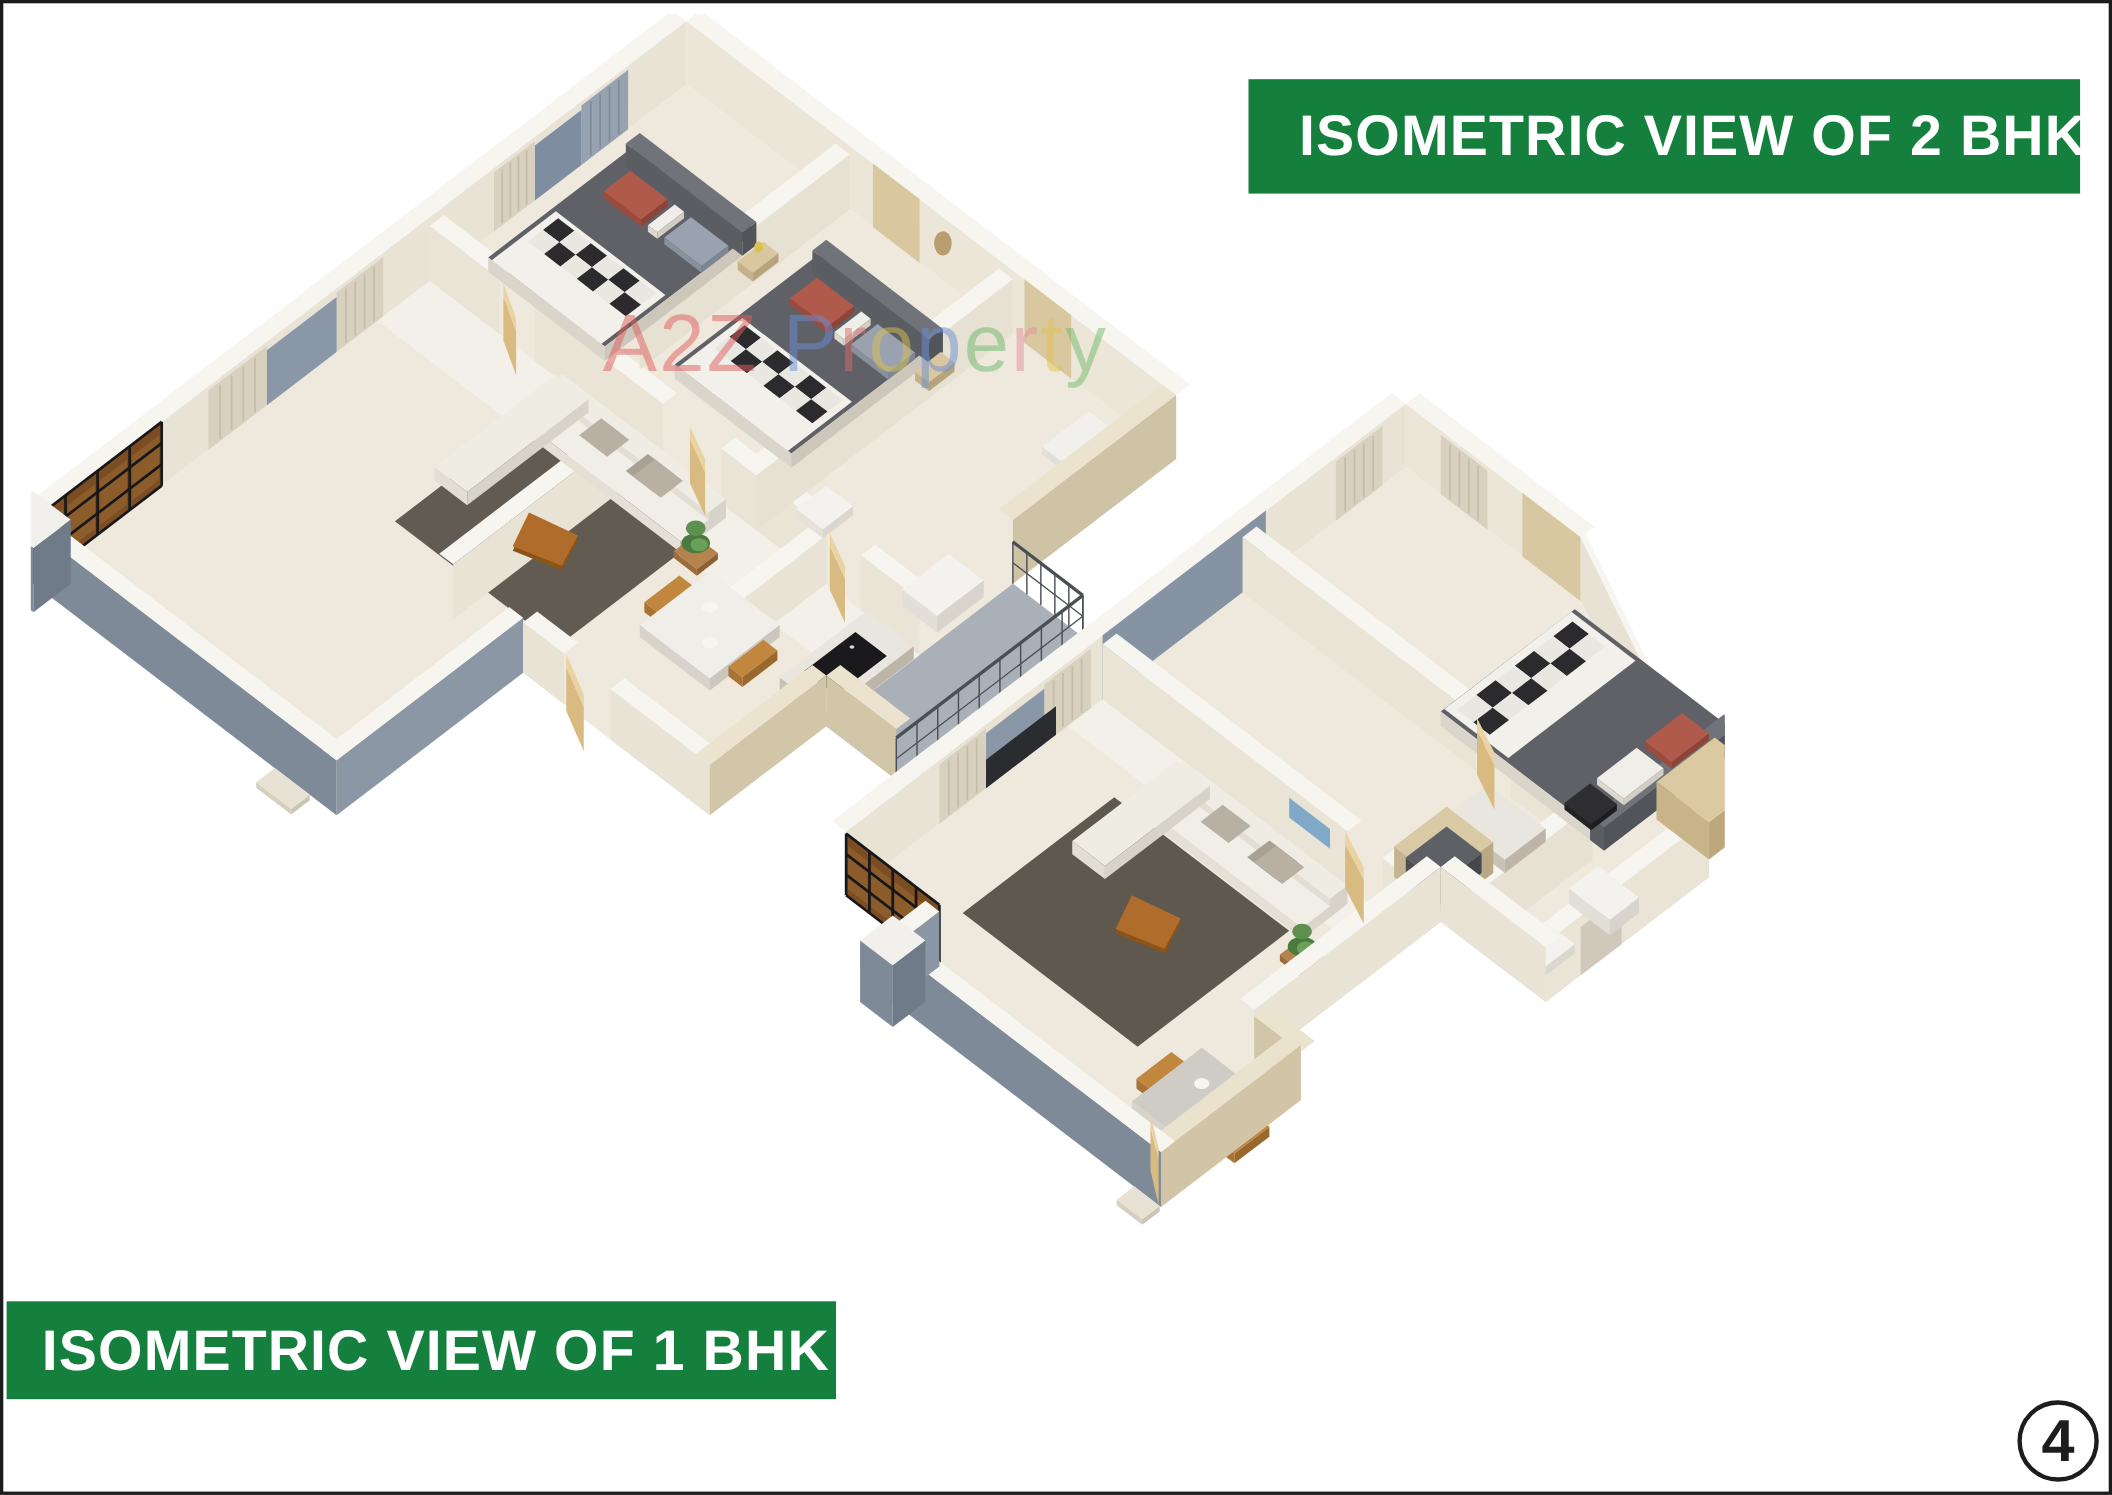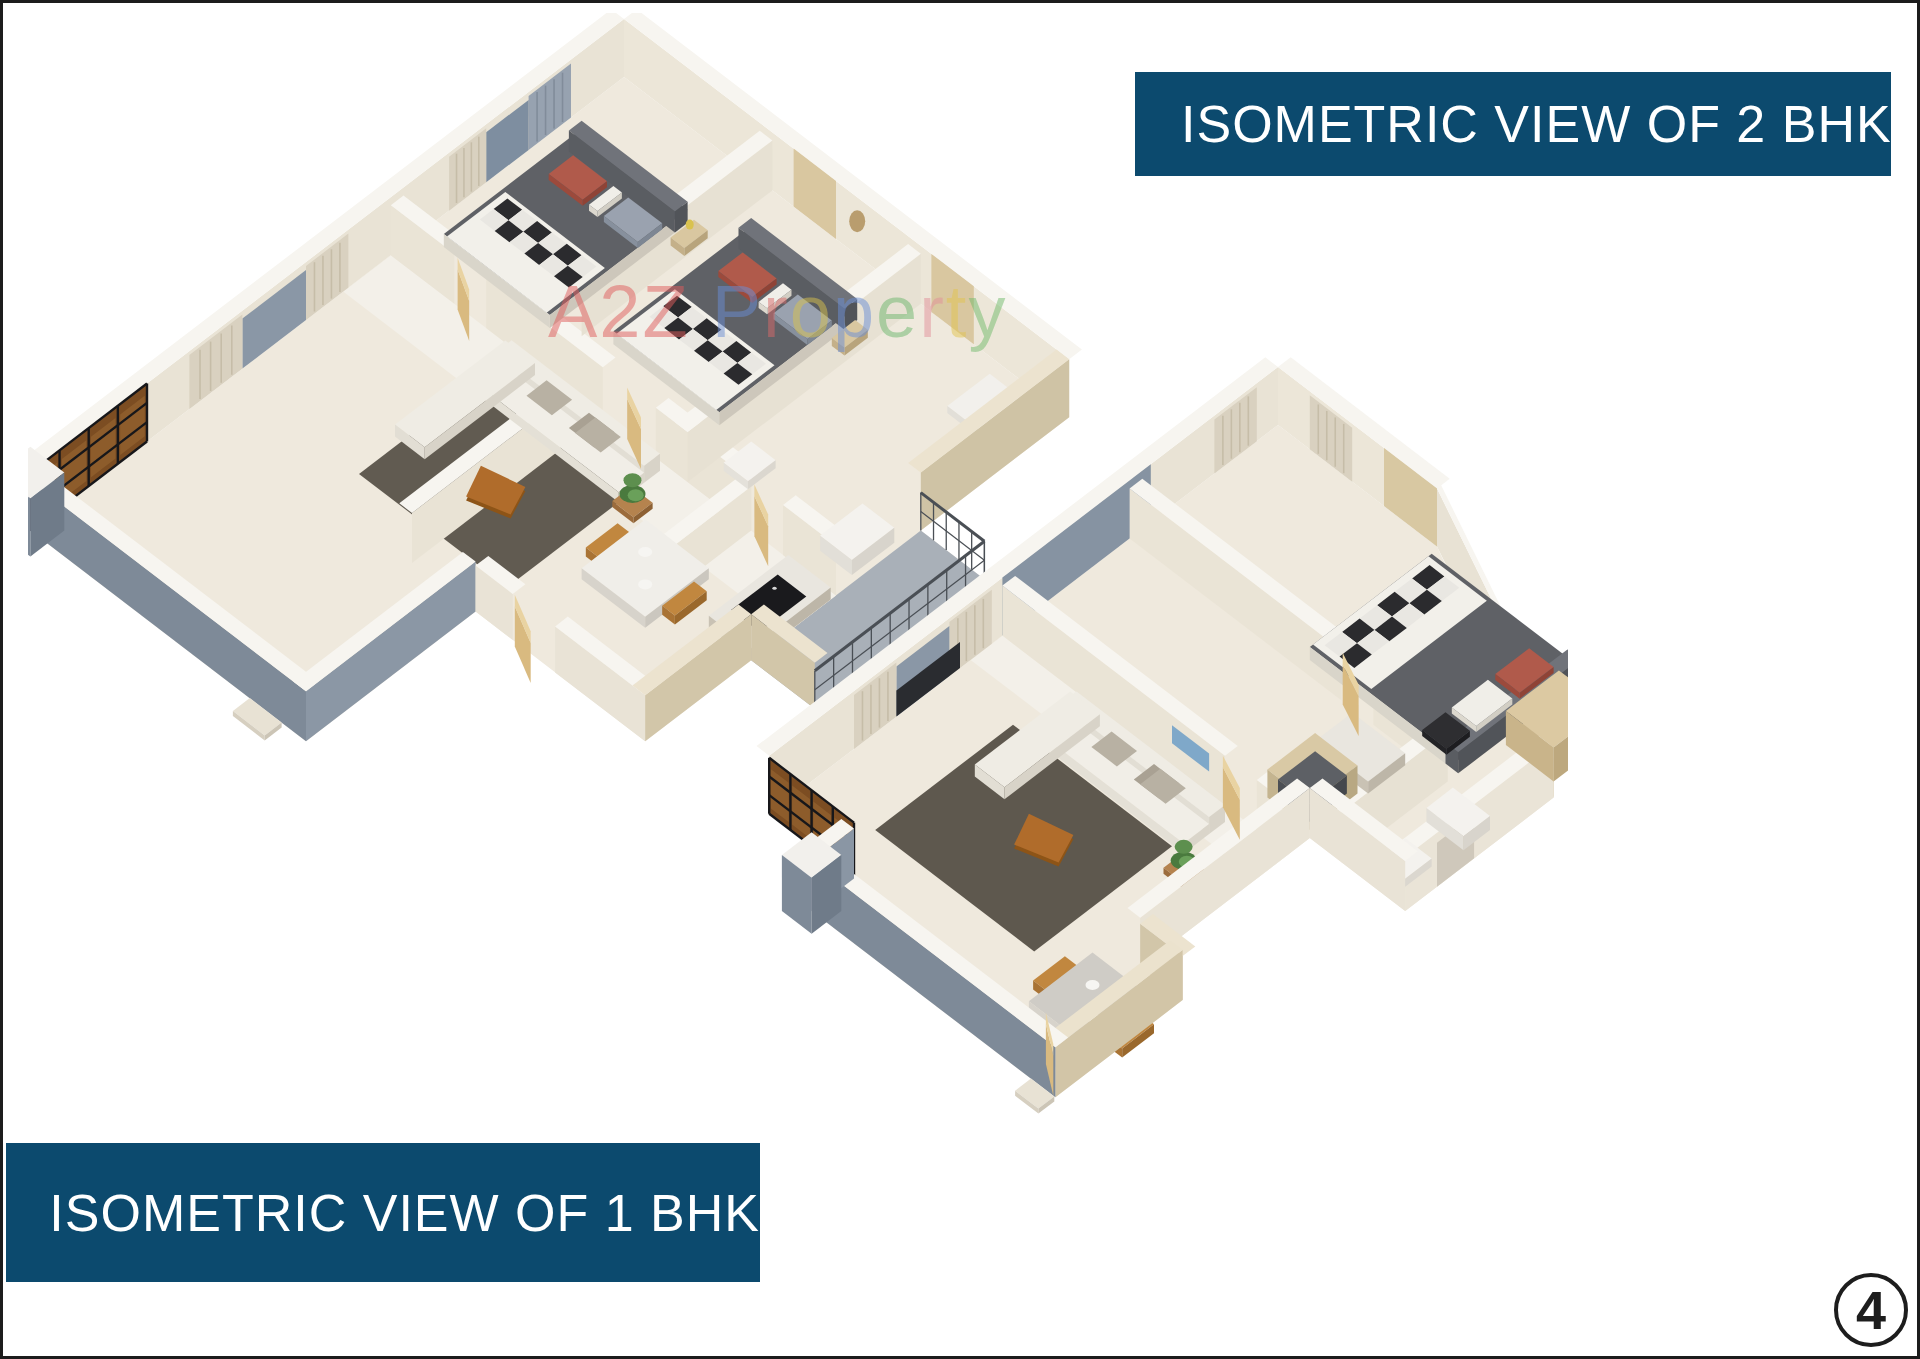--- a/index.html
+++ b/index.html
@@ -2,25 +2,25 @@
 <html><head>
 <meta charset="utf-8">
 <style>
   html,body{margin:0;padding:0;background:#e8e8e8;}
   .page{position:relative;width:1920px;height:1359px;background:#ffffff;
         border:3px solid #1c1c1c;box-sizing:border-box;overflow:hidden;
         font-family:"Liberation Sans",sans-serif;}
   .plan-svg{position:absolute;}
   #plan2{left:25px;top:10px;}
   #plan1{left:685px;top:330px;}
-  .banner{position:absolute;background:#0c4a6e;color:#ffffff;font-weight:normal;
+  .banner{position:absolute;background:#15803d;color:#ffffff;font-weight:bold;
           font-size:52px;letter-spacing:1px;display:flex;align-items:center;
           white-space:nowrap;}
   .banner-2bhk{left:1132px;top:69px;width:756px;height:104px;padding-left:46px;box-sizing:border-box;}
-  .banner-1bhk{left:3px;top:1140px;width:754px;height:139px;padding-left:32px;box-sizing:border-box;justify-content:flex-end;}
+  .banner-1bhk{left:3px;top:1180px;width:754px;height:89px;padding-left:32px;box-sizing:border-box;}
   .wm-brand{position:absolute;left:545px;top:266px;font-size:74px;font-weight:normal;
             letter-spacing:2px;opacity:.5;pointer-events:none;white-space:nowrap;z-index:5;}
   .wm-brand span{display:inline-block;}
   .wm-site{position:absolute;left:1105px;top:522px;font-size:48px;font-weight:bold;
            color:#ababab;opacity:.55;letter-spacing:2px;pointer-events:none;
            white-space:nowrap;z-index:5;}
   .page-num{position:absolute;left:1831px;top:1270px;width:74px;height:74px;
             border:4px solid #1d1d1d;border-radius:50%;box-sizing:border-box;
             display:flex;align-items:center;justify-content:center;
             font-size:54px;font-weight:bold;color:#1d1d1d;}

